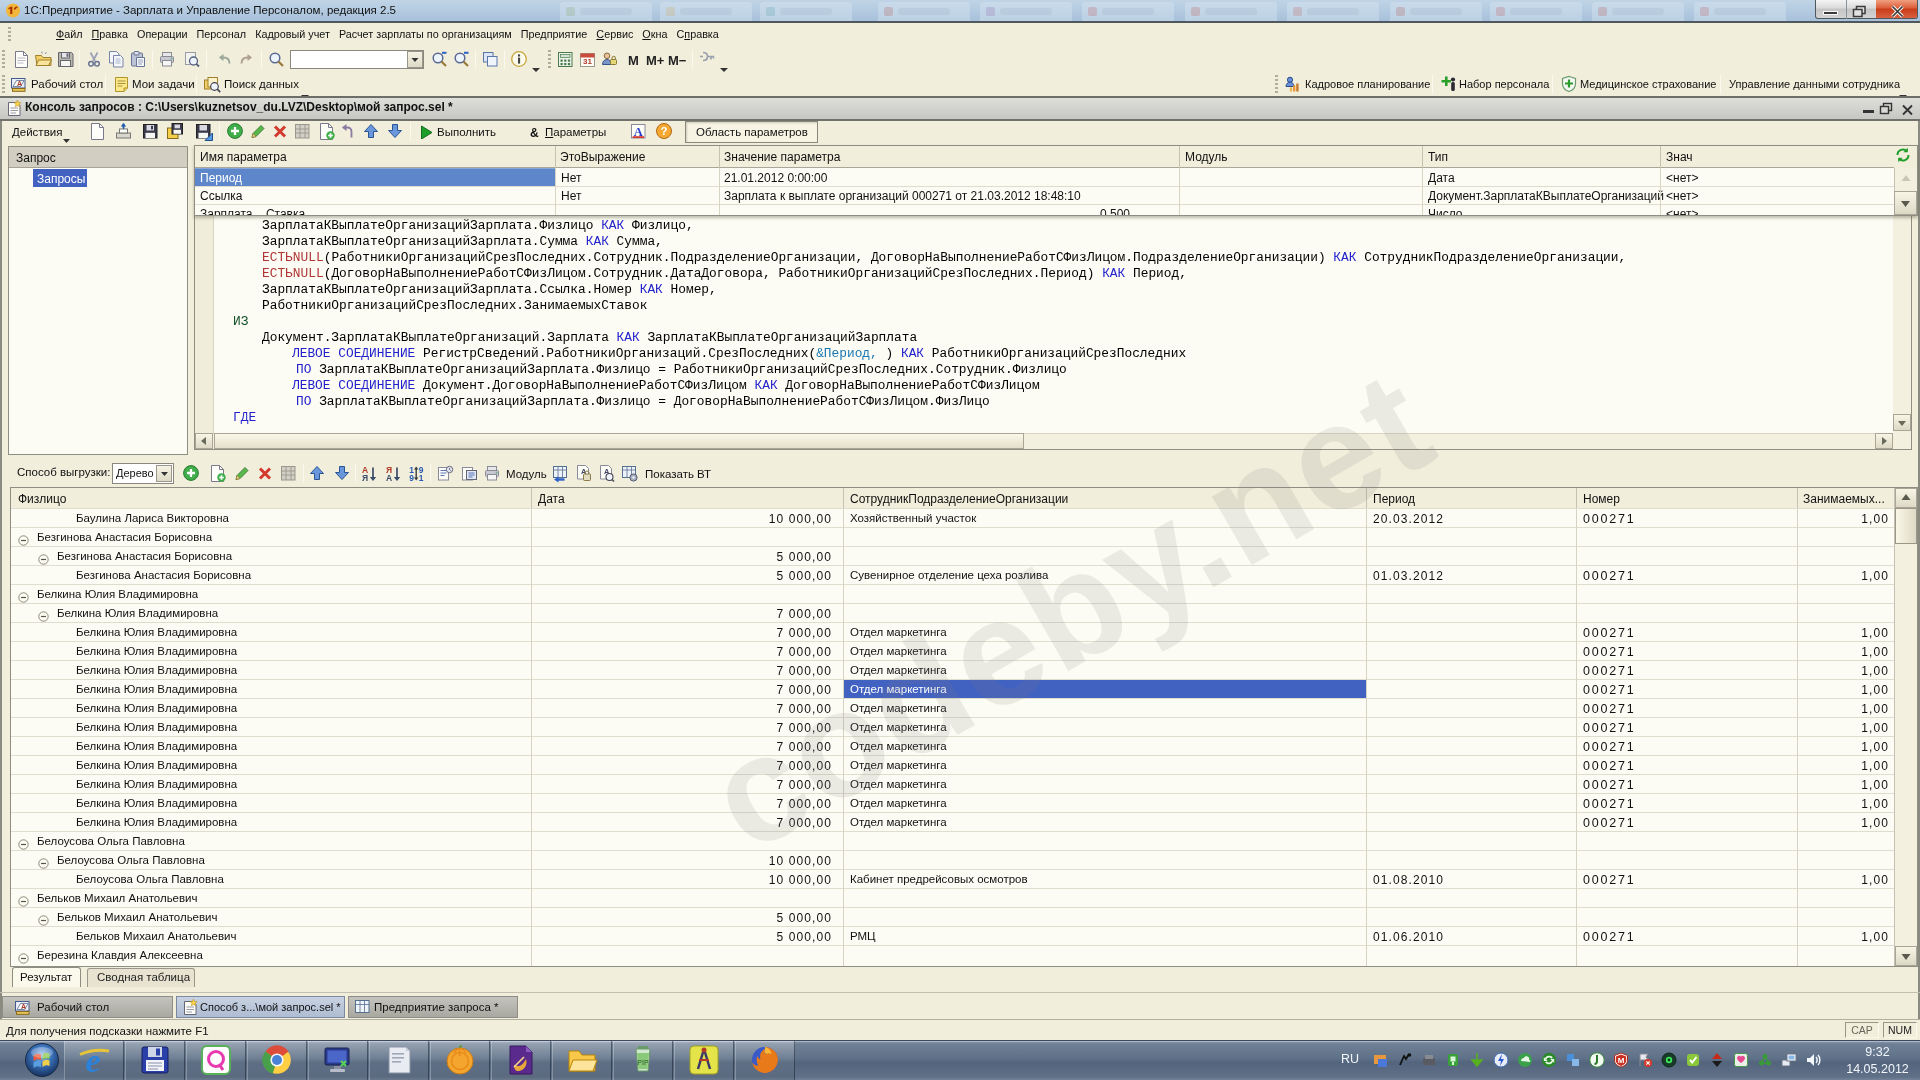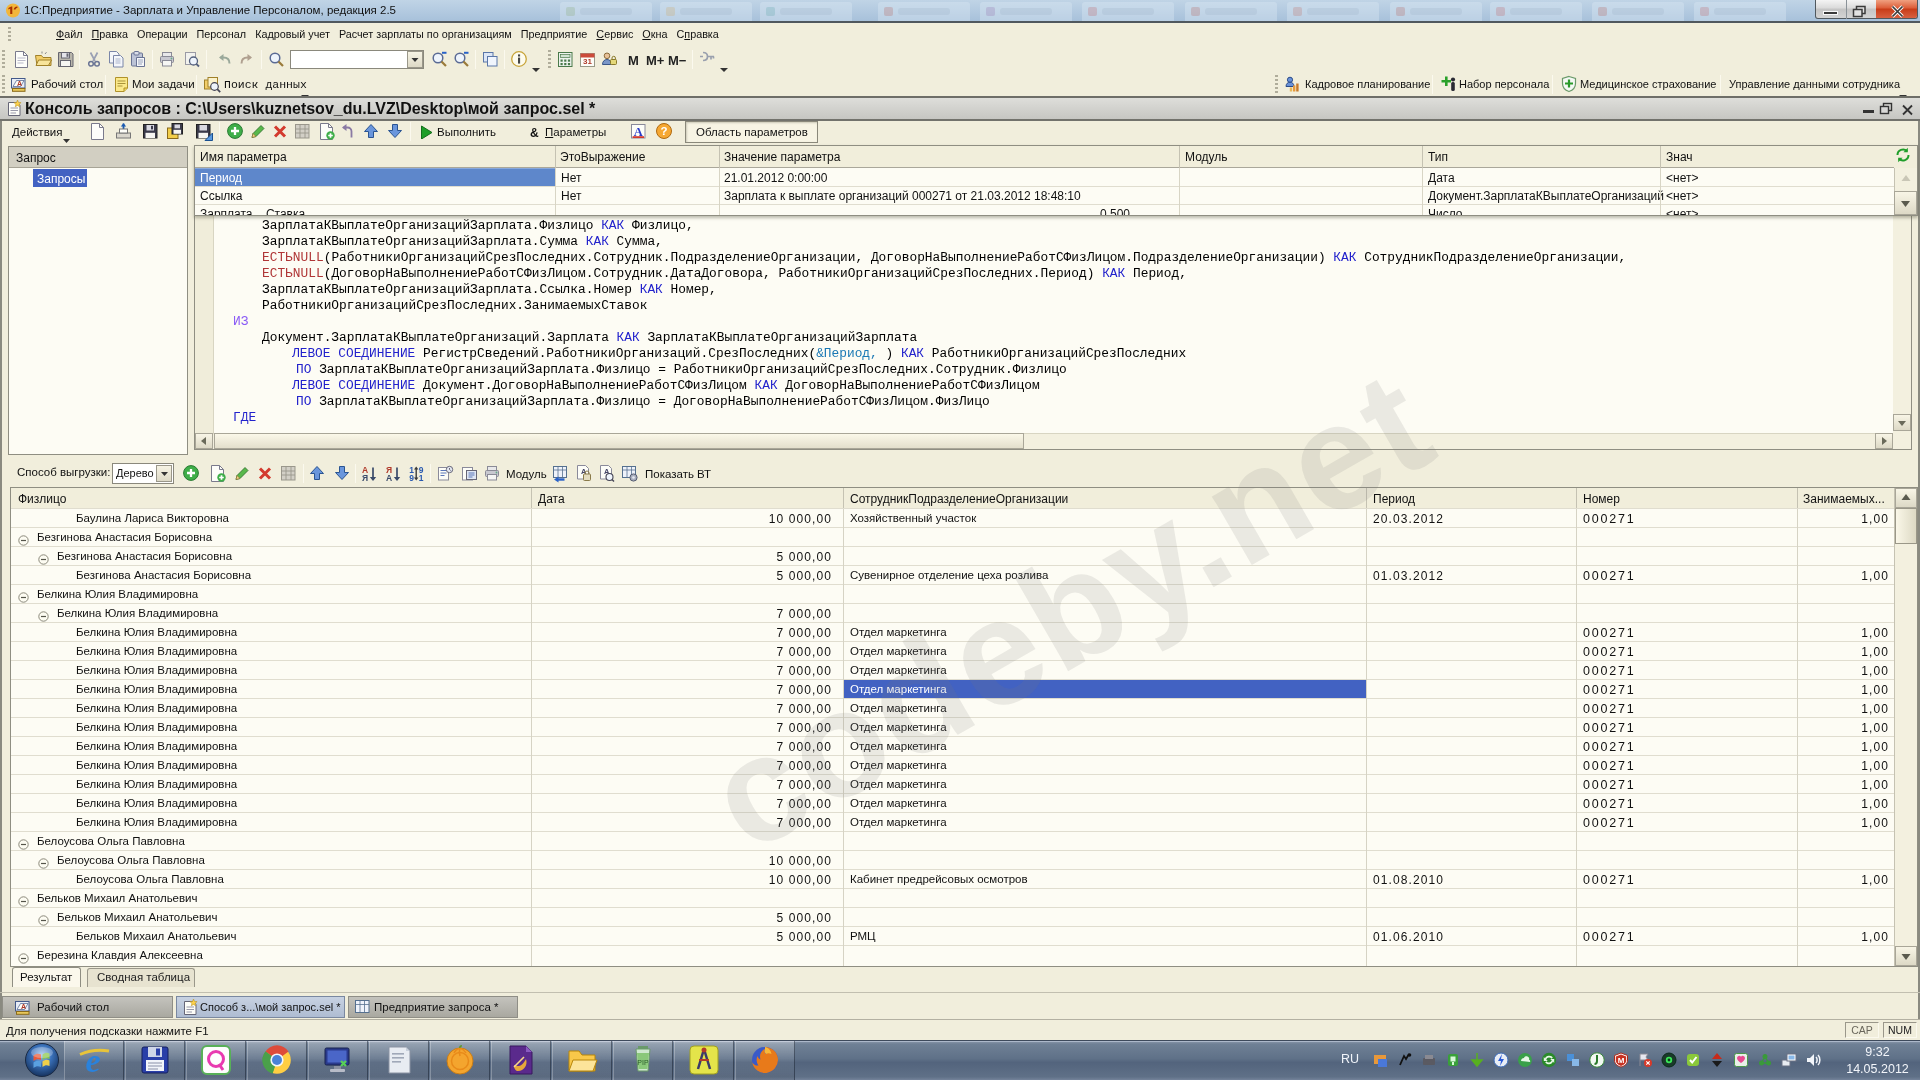--- a/index.html
+++ b/index.html
@@ -202,21 +202,21 @@
       <path d="M5.5 6h8M5.5 8.5h8M5.5 11h5" stroke="#a9933a"></path>
     </svg></div>
 <div style="position:absolute;left:132px;top:78px;font-size:11.5px;color:#111;">Мои задачи</div>
 <div class="sep" style="left:196px;top:75px;height:19px;"></div>
 <div style="position:absolute;left:203px;top:75px;width:19px;height:19px;"><svg width="19" height="19" viewBox="0 0 19 19">
       <rect x="1.5" y="5" width="10" height="9" fill="#f2ce6a" stroke="#a08028"></rect>
       <rect x="5" y="2.5" width="9.5" height="9.5" fill="#fbf2cc" stroke="#a08028"></rect>
       <circle cx="11.5" cy="11.5" r="3.8" fill="#eef4fc" stroke="#445" stroke-width="1.2"></circle>
       <path d="M14.2 14.2l3 3" stroke="#445" stroke-width="1.7"></path>
     </svg></div>
-<div style="position:absolute;left:224px;top:78px;font-size:11.5px;color:#111;font-family:Liberation Mono, monospace;">Поиск данных</div>
+<div style="position:absolute;left:224px;top:78px;font-size:11.5px;color:#111;">Поиск данных</div>
 <div style="position:absolute;left:300px;top:87px;"><svg width="10" height="8" viewBox="0 0 10 8">
       <path d="M1 2l4 4 4-4z" fill="#333"></path>
     </svg></div>
 <div class="grip" style="left:1275px;top:75px;height:19px;"></div>
 <div style="position:absolute;left:1284px;top:75px;width:19px;height:19px;"><svg width="19" height="19" viewBox="0 0 19 19">
       <circle cx="6" cy="4.8" r="2.6" fill="#6a92d8" stroke="#2a4a88"></circle>
       <path d="M2 11.5c0-2.8 1.8-4.3 4-4.3s4 1.5 4 4.3z" fill="#6a92d8" stroke="#2a4a88"></path>
       <rect x="9" y="10.5" width="2.4" height="6" fill="#e89a3a"></rect>
       <rect x="12.2" y="8.5" width="2.4" height="8" fill="#c87a2a"></rect>
       <rect x="5.8" y="12.5" width="2.4" height="4" fill="#e8b85a"></rect>
@@ -241,21 +241,21 @@
       <path d="M1 2l4 4 4-4z" fill="#333"></path>
     </svg></div>
 <div style="position:absolute;left:0;top:96px;width:1920px;height:2px;background:#6e6e68;"></div>
 <div style="position:absolute;left:0;top:98px;width:1920px;height:21px;background:linear-gradient(#dededa,#c6c6c2);"></div>
 <div style="position:absolute;left:0;top:119px;width:1920px;height:2px;background:#72726c;"></div>
 <div style="position:absolute;left:5px;top:99px;width:18px;height:18px;"><svg width="18" height="18" viewBox="0 0 18 18">
       <path d="M3.5 3.5h8.5l3 3v10h-11.5z" fill="#fdfdf8" stroke="#667"></path>
       <path d="M12.5 1l1 2.4 2.6.2-2 1.7.6 2.5-2.2-1.4-2.2 1.4.6-2.5-2-1.7 2.6-.2z" fill="#ffd24a" stroke="#b08a1a" stroke-width=".5"></path>
       <path d="M5.5 9h7.5M5.5 11.5h7.5M5.5 14h5.5" stroke="#99a"></path>
     </svg></div>
-<div style="position:absolute;left:25px;top:100px;font-size:16px;font-weight:bold;color:#111;">Консоль запросов : C:\Users\kuznetsov_du.LVZ\Desktop\мой запрос.sel *</div>
+<div style="position:absolute;left:25px;top:100px;font-size:12px;font-weight:bold;color:#111;">Консоль запросов : C:\Users\kuznetsov_du.LVZ\Desktop\мой запрос.sel *</div>
 <div style="position:absolute;left:1863px;top:110px;width:11px;height:3px;background:#333;"></div>
 <div style="position:absolute;left:1879px;top:101px;"><svg width="14" height="13" viewBox="0 0 14 13">
       <rect x="4.5" y="1.5" width="8" height="7" fill="none" stroke="#333" stroke-width="1.4"></rect>
       <rect x="1.5" y="4.5" width="8" height="7" fill="#d8d8d6" stroke="#333" stroke-width="1.4"></rect>
     </svg></div>
 <div style="position:absolute;left:1901px;top:102px;"><svg width="13" height="12" viewBox="0 0 13 12">
       <path d="M2 1.5l9 9M11 1.5l-9 9" stroke="#333" stroke-width="1.8"></path>
     </svg></div>
 <div style="position:absolute;left:12px;top:126px;font-size:11.5px;color:#111;">Действия</div>
 <div style="position:absolute;left:62px;top:131px;"><svg width="9" height="8" viewBox="0 0 9 8">
@@ -363,21 +363,21 @@
 <div style="position:absolute;left:214px;top:433px;width:810px;height:16px;background:linear-gradient(#fbf8e9,#e3dfcc);border:1px solid #a9a698;"></div>
 <div style="position:absolute;left:1875px;top:433px;width:18px;height:16px;background:linear-gradient(#f8f5e6,#ddd9c6);border:1px solid #a9a698;"><svg width="16" height="14" viewBox="0 0 16 14">
       <path d="M6 3l5 4-5 4z" fill="#6a6a5a"></path>
     </svg></div>
 <div style="position:absolute;left:262px;top:218px;font-family:'Liberation Mono',monospace;font-size:12.85px;color:#000;white-space:pre;">ЗарплатаКВыплатеОрганизацийЗарплата.Физлицо <span style="color:#2222cc">КАК</span> Физлицо,</div>
 <div style="position:absolute;left:262px;top:234px;font-family:'Liberation Mono',monospace;font-size:12.85px;color:#000;white-space:pre;">ЗарплатаКВыплатеОрганизацийЗарплата.Сумма <span style="color:#2222cc">КАК</span> Сумма,</div>
 <div style="position:absolute;left:262px;top:250px;font-family:'Liberation Mono',monospace;font-size:12.85px;color:#000;white-space:pre;"><span style="color:#b03636">ЕСТЬNULL</span>(РаботникиОрганизацийСрезПоследних.Сотрудник.ПодразделениеОрганизации, ДоговорНаВыполнениеРаботСФизЛицом.ПодразделениеОрганизации) <span style="color:#2222cc">КАК</span> СотрудникПодразделениеОрганизации,</div>
 <div style="position:absolute;left:262px;top:266px;font-family:'Liberation Mono',monospace;font-size:12.85px;color:#000;white-space:pre;"><span style="color:#b03636">ЕСТЬNULL</span>(ДоговорНаВыполнениеРаботСФизЛицом.Сотрудник.ДатаДоговора, РаботникиОрганизацийСрезПоследних.Период) <span style="color:#2222cc">КАК</span> Период,</div>
 <div style="position:absolute;left:262px;top:282px;font-family:'Liberation Mono',monospace;font-size:12.85px;color:#000;white-space:pre;">ЗарплатаКВыплатеОрганизацийЗарплата.Ссылка.Номер <span style="color:#2222cc">КАК</span> Номер,</div>
 <div style="position:absolute;left:262px;top:298px;font-family:'Liberation Mono',monospace;font-size:12.85px;color:#000;white-space:pre;">РаботникиОрганизацийСрезПоследних.ЗанимаемыхСтавок</div>
-<div style="position:absolute;left:233px;top:314px;font-family:'Liberation Mono',monospace;font-size:12.85px;color:#000;white-space:pre;"><span style="color:#8b5cf6">ИЗ</span></div>
+<div style="position:absolute;left:233px;top:314px;font-family:'Liberation Mono',monospace;font-size:12.85px;color:#000;white-space:pre;"><span style="color:#14532d">ИЗ</span></div>
 <div style="position:absolute;left:262px;top:330px;font-family:'Liberation Mono',monospace;font-size:12.85px;color:#000;white-space:pre;">Документ.ЗарплатаКВыплатеОрганизаций.Зарплата <span style="color:#2222cc">КАК</span> ЗарплатаКВыплатеОрганизацийЗарплата</div>
 <div style="position:absolute;left:292px;top:346px;font-family:'Liberation Mono',monospace;font-size:12.85px;color:#000;white-space:pre;"><span style="color:#2222cc">ЛЕВОЕ СОЕДИНЕНИЕ</span> РегистрСведений.РаботникиОрганизаций.СрезПоследних(<span style="color:#1a78b4">&amp;Период,</span> ) <span style="color:#2222cc">КАК</span> РаботникиОрганизацийСрезПоследних</div>
 <div style="position:absolute;left:296px;top:362px;font-family:'Liberation Mono',monospace;font-size:12.85px;color:#000;white-space:pre;"><span style="color:#2222cc">ПО</span> ЗарплатаКВыплатеОрганизацийЗарплата.Физлицо = РаботникиОрганизацийСрезПоследних.Сотрудник.Физлицо</div>
 <div style="position:absolute;left:292px;top:378px;font-family:'Liberation Mono',monospace;font-size:12.85px;color:#000;white-space:pre;"><span style="color:#2222cc">ЛЕВОЕ СОЕДИНЕНИЕ</span> Документ.ДоговорНаВыполнениеРаботСФизЛицом <span style="color:#2222cc">КАК</span> ДоговорНаВыполнениеРаботСФизЛицом</div>
 <div style="position:absolute;left:296px;top:394px;font-family:'Liberation Mono',monospace;font-size:12.85px;color:#000;white-space:pre;"><span style="color:#2222cc">ПО</span> ЗарплатаКВыплатеОрганизацийЗарплата.Физлицо = ДоговорНаВыполнениеРаботСФизЛицом.ФизЛицо</div>
 <div style="position:absolute;left:233px;top:410px;font-family:'Liberation Mono',monospace;font-size:12.85px;color:#000;white-space:pre;"><span style="color:#2222cc">ГДЕ</span></div>
 <div style="position:absolute;left:194px;top:145px;width:1724px;height:71px;background:#fdfcf4;border:1px solid #8f8e82;box-shadow:0 2px 3px rgba(90,90,70,0.4);"></div>
 <div style="position:absolute;left:195px;top:146px;width:1722px;height:22px;background:#f1eedb;border-bottom:1px solid #aaa79a;"></div>
 <div style="position:absolute;left:200px;top:150px;font-size:12px;color:#111;">Имя параметра</div>
 <div style="position:absolute;left:560px;top:150px;font-size:12px;color:#111;">ЭтоВыражение</div>

